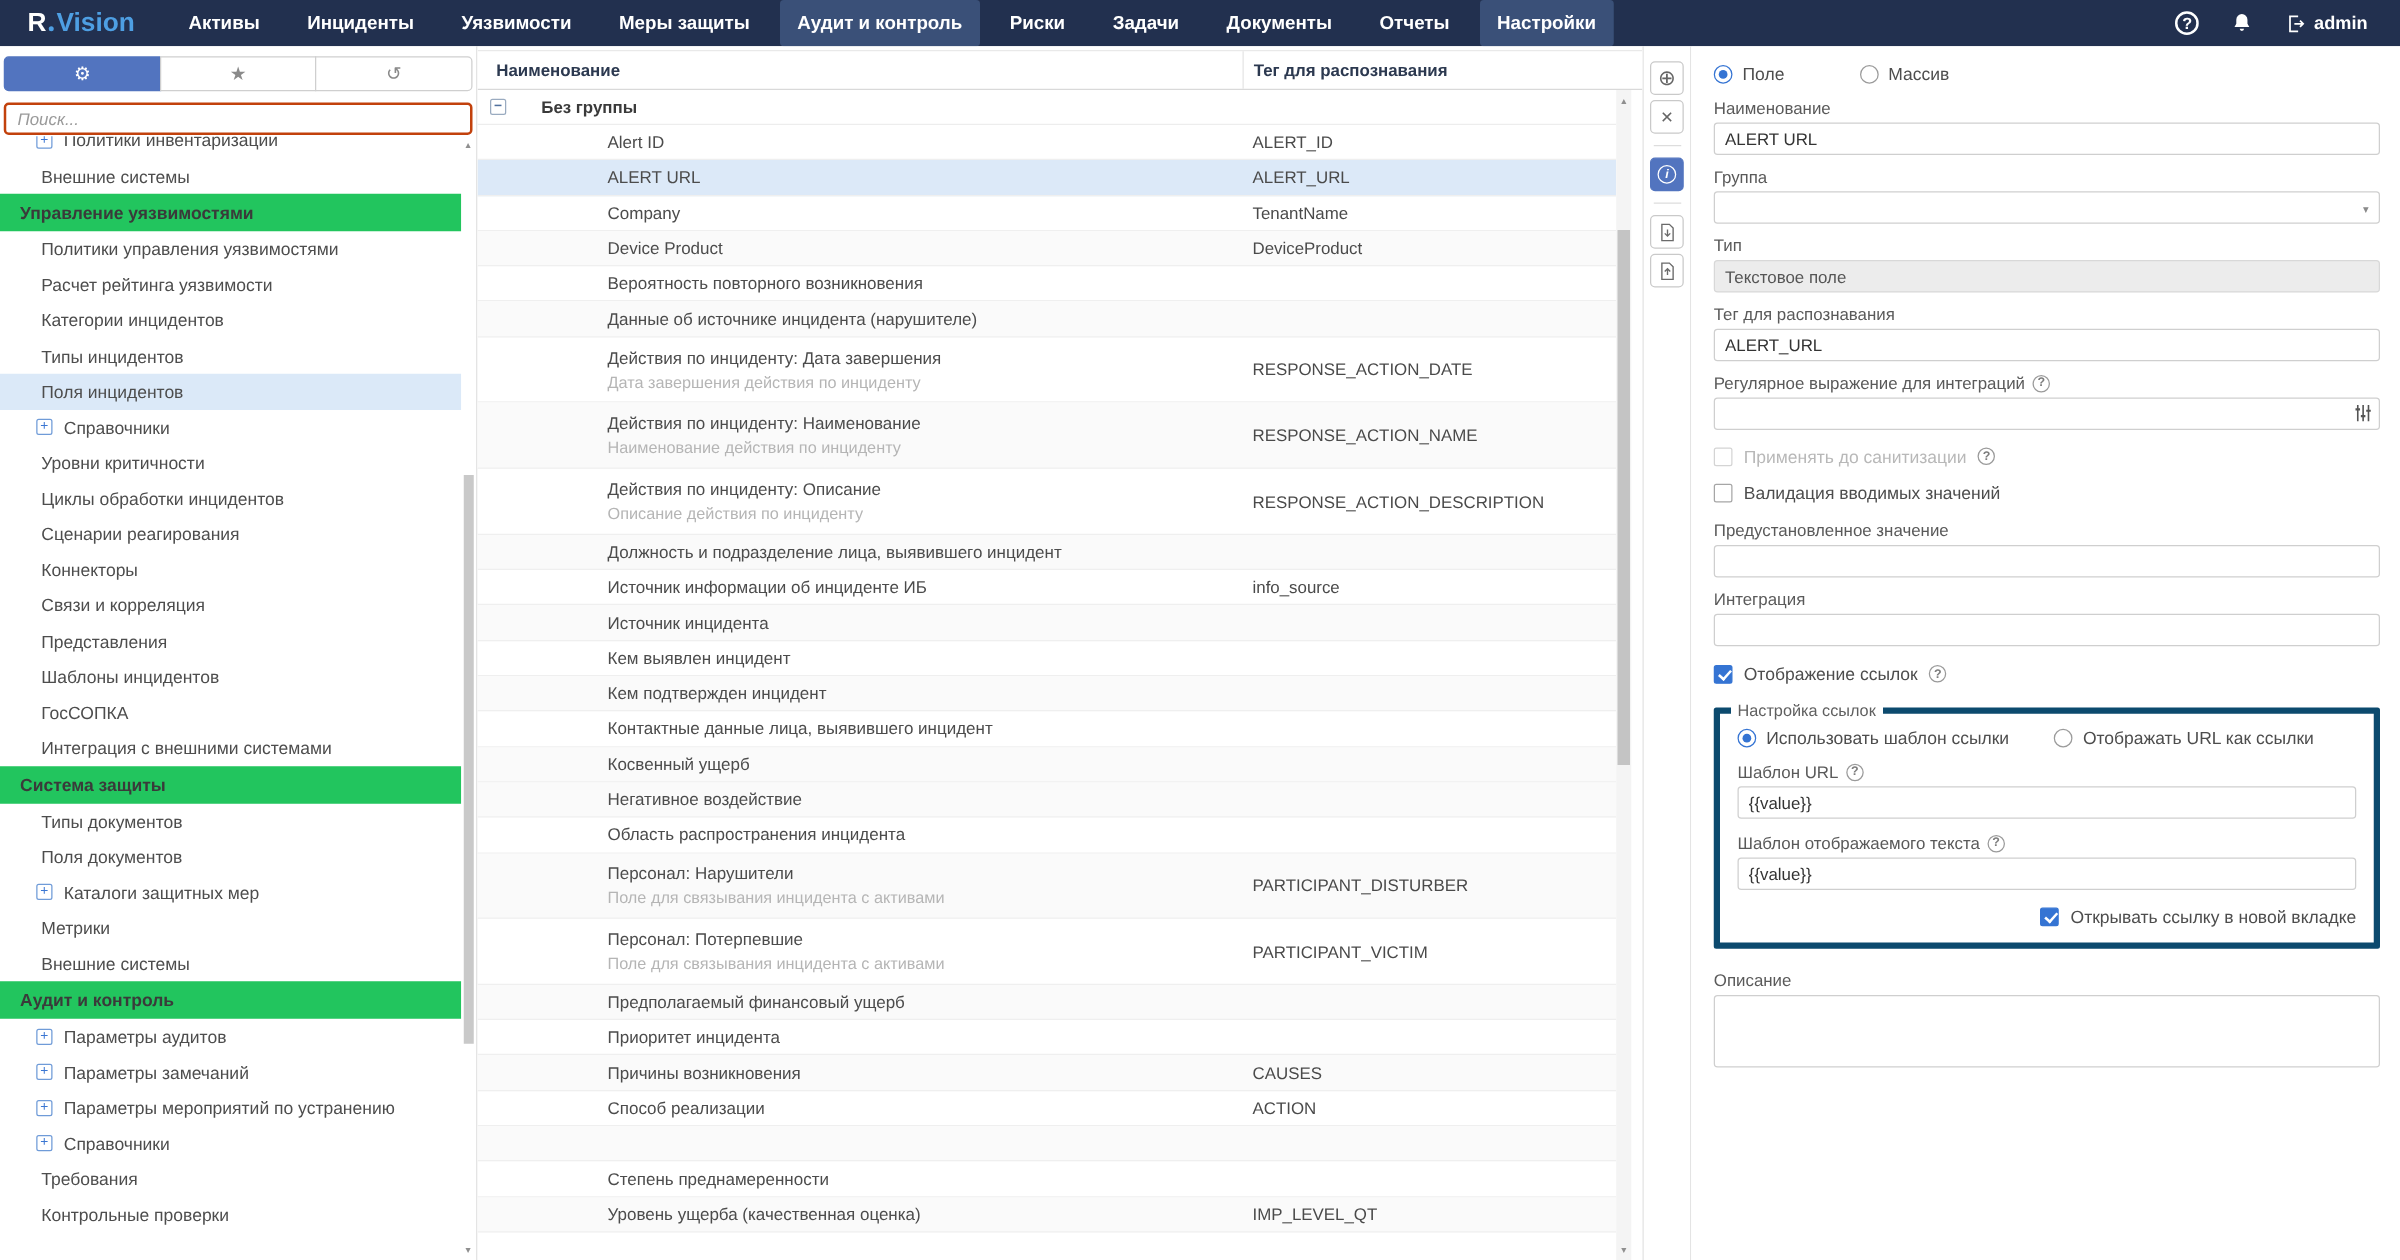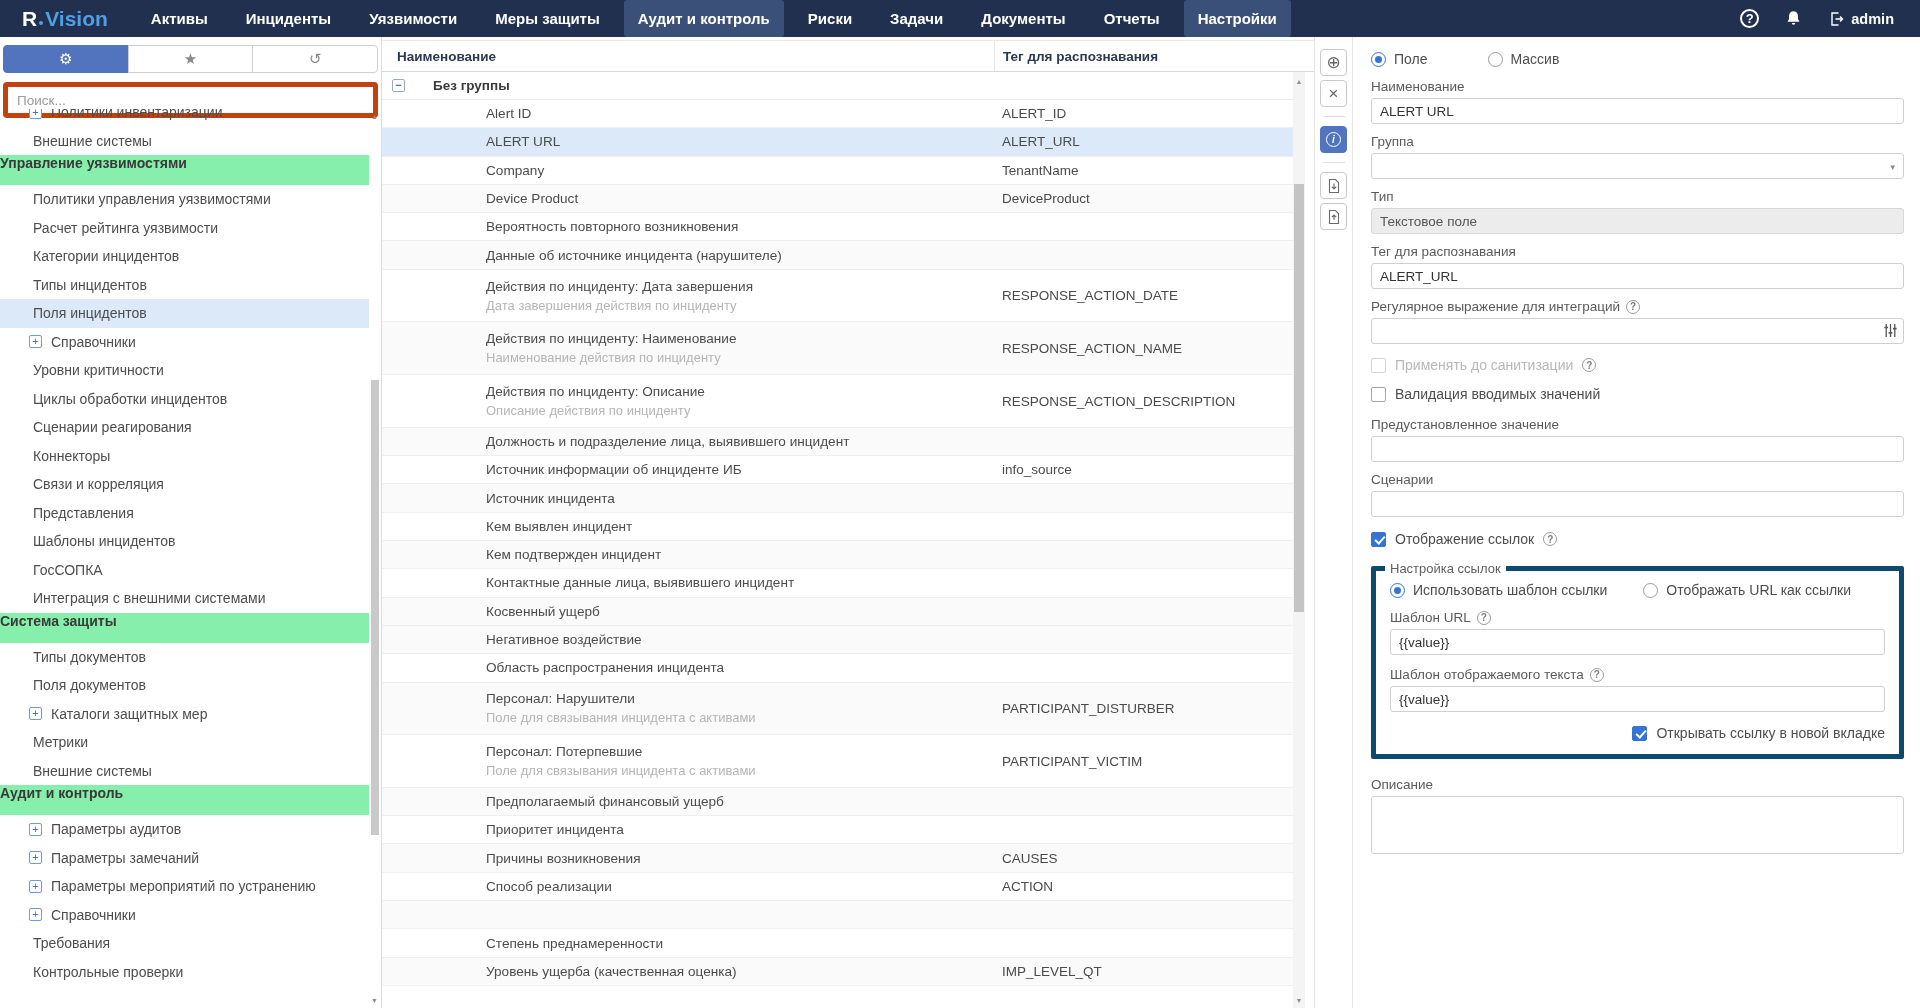--- a/index.html
+++ b/index.html
@@ -26,30 +26,30 @@
 
   
   .sidebar { width:382px; min-width:382px; border-right:1px solid #dcdcdc; position:relative; padding-top:8px; background:#fff; }
   .tabs { display:flex; margin:0 3px; height:28px; }
   .tab { flex:1; border:1px solid #cfcfcf; background:#fff; display:flex; align-items:center;
     justify-content:center; color:#8a8a8a; font-size:15px; margin-left:-1px; cursor:pointer; }
   .tab:first-child { border-radius:4px 0 0 4px; margin-left:0; }
   .tab:last-child { border-radius:0 4px 4px 0; }
   .tab.active { background:#5274bf; border-color:#5274bf; color:#fff; }
   .search { margin:9px 3px 0; }
-  .search input { width:100%; height:36px; border:5px solid #c2410c; border-radius:4px; padding:0 9px;
-    font-size:13.5px; color:#555; outline:none; font-family:inherit; }
+  .search input { width:100%; height:26px; border:2px solid #c2410c; border-radius:4px; padding:0 9px;
+    font-size:13.5px; color:#555; outline:none; font-family:inherit;font-style:italic; }
   .search input::placeholder { color:#9a9a9a; }
   .tree { position:absolute; top:72px; left:0; right:12px; bottom:0; overflow:hidden; }
   .tree-item { height:28.5px; display:flex; align-items:center; padding-left:33px; font-size:14px; color:#4d4d4d; cursor:pointer; }
   .tree-item.exp { padding-left:29px; }
   .tree-item.selected { background:#dbe9f8; }
   .tree-item.clipped { margin-top:-11px; }
-  .tree-header { height:30px; display:flex; font-size:14px;
-    font-weight:bold; color:#3a3a3a; background:#86efac; }
+  .tree-header { height:30px; display:flex; align-items:center; padding-left:16px; font-size:14px;
+    font-weight:bold; color:#3a3a3a; background:#22c55e; }
   .expand-box { width:13px; height:13px; border:1px solid #6f9bd8; border-radius:2px; color:#3a76d2;
     font-size:11px; line-height:11px; display:flex; align-items:center; justify-content:center;
     margin-right:9px; background:#fff; flex:none; }
   .sb-arrow { position:absolute; right:2px; width:9px; text-align:center; font-size:7px; color:#8f8f8f; }
   .sb-thumb { position:absolute; right:2px; width:8px; top:343px; height:455px; background:#c9c9c9; }
 
   
   .table-area { width:933px; min-width:933px; position:relative; border-right:1px solid #e4e4e4; overflow:hidden; background:#fff; }
   .thead { position:absolute; top:3px; left:0; right:0; height:32px; border-top:1px solid #e9e9e9;
     border-bottom:1px solid #d9d9d9; display:flex; background:#fff; z-index:2; }
@@ -536,21 +536,21 @@
       <span class="qicon">?</span>
     </div>
     <div class="cb-row">
       <span class="cbox"></span>
       <span>Валидация вводимых значений</span>
     </div>
 
     <div class="f-label" style="margin-top:15px;">Предустановленное значение</div>
     <input class="txt" value="" style="">
 
-    <div class="f-label">Сценарии</div>
+    <div class="f-label">Интеграция</div>
     <input class="txt" value="" style="">
 
     <div class="cb-row on" style="margin-top:14px;">
       <span class="cbox"></span>
       <span>Отображение ссылок</span>
       <span class="qicon">?</span>
     </div>
 
     <fieldset class="links">
       <legend>Настройка ссылок</legend>

